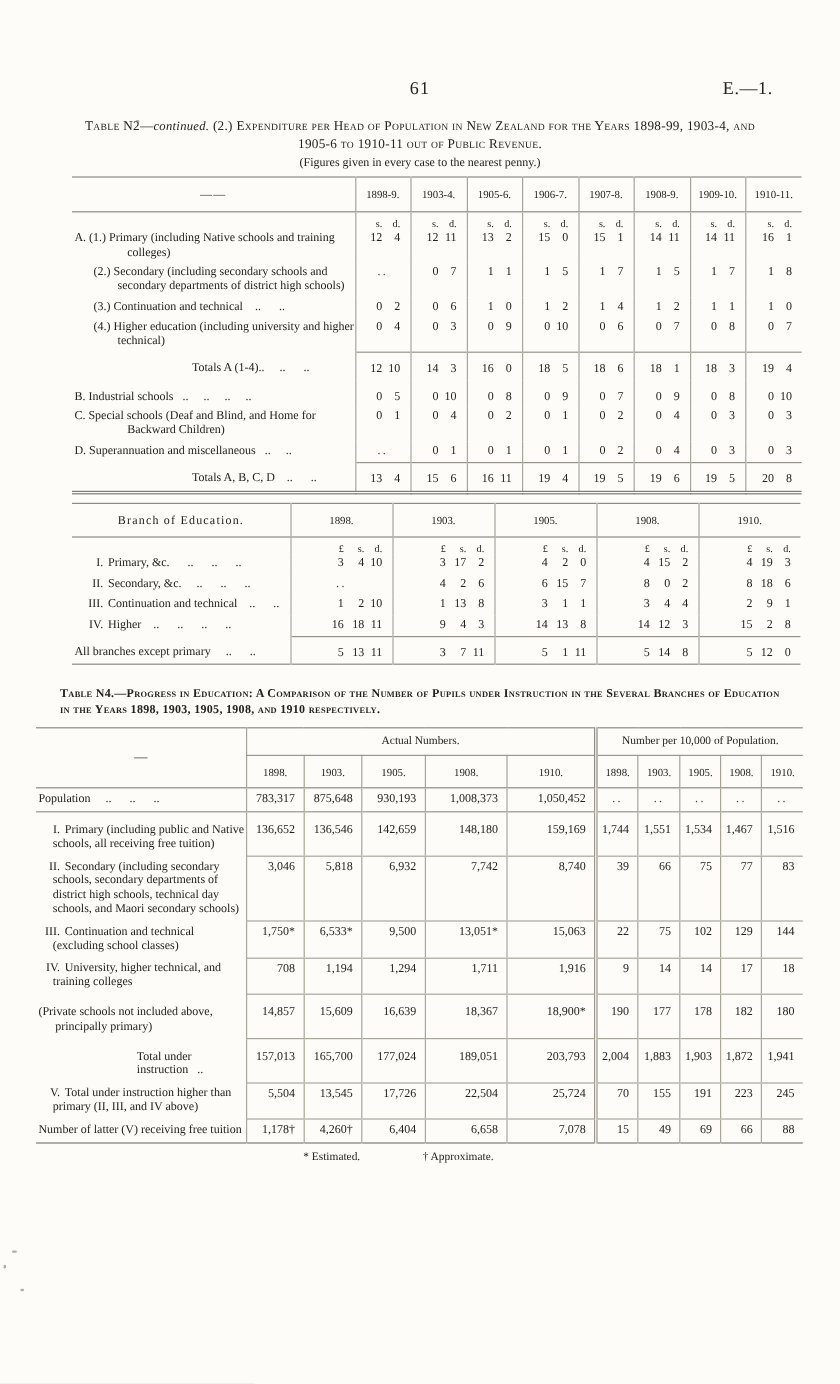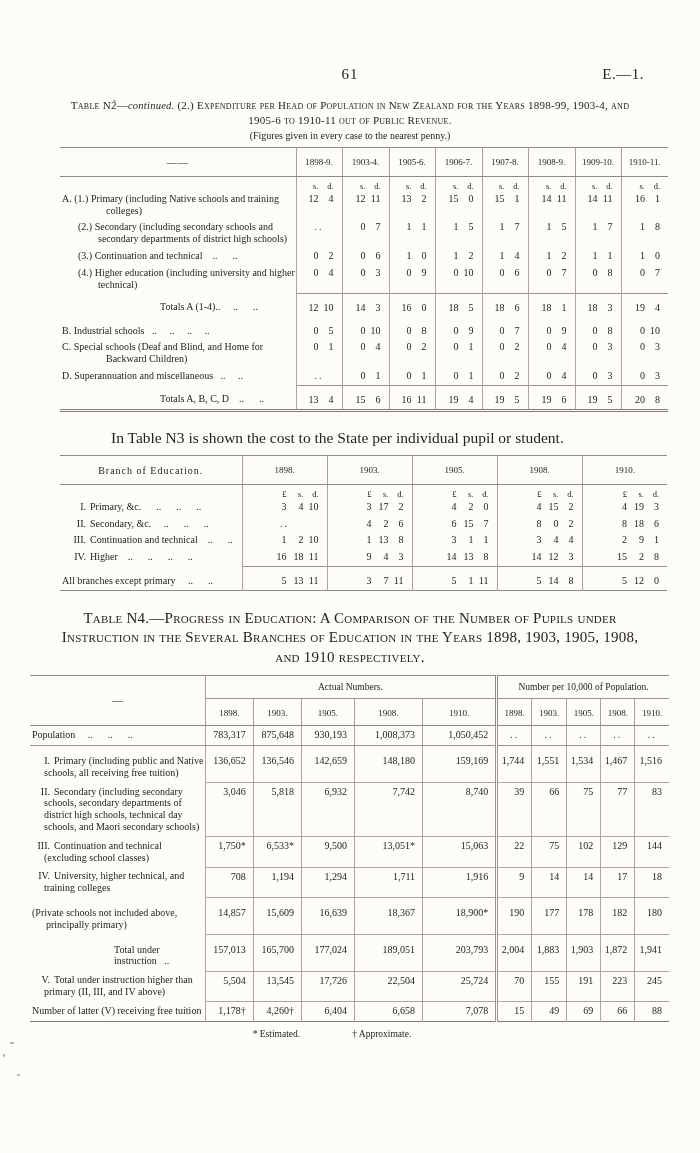--- a/index.html
+++ b/index.html
@@ -42,21 +42,21 @@
 
   
   .cap-n3 { margin:8px 56px 0 60px; font-size:11px; padding-left:22px; text-indent:-22px; }
   #table-n3 { width:607px; margin:7px 0 0 60px; border-top:1px solid #8d8a82; border-bottom:1px solid #8d8a82; }
   #table-n3 .lab-rn { padding-left:20px; text-indent:-14px; }
   #table-n3 .lab-flush { padding-left:2px; }
   .rn { display:inline-block; text-align:right; text-indent:0; margin-right:4px; }
   #table-n3 .rn { width:20px; }
 
   
-  .cap-n4 { margin:18px auto 0; max-width:600px; text-align:center; font-size:15px; }
+  .cap-n4 { margin:18px auto 0; max-width:600px; text-align:left; font-size:10px;font-weight:bold; }
   #table-n4 { width:639px; margin:8px 0 0 30px; border-top:1px solid #8d8a82; border-bottom:1px solid #7e7b73; }
   #table-n4 th.group { font-size:9.5px; text-align:center; padding:6px 0 4px; border-bottom:1px solid #9a968d; border-left:1px solid #a7a39a; }
   #table-n4 th.grp2 { border-left:3px double #8d8a82; }
   #table-n4 td.grp2 { border-left:3px double #9b978d; }
   #table-n4 th.stub-top { border-bottom:1px solid #8d8a82; vertical-align:middle; text-align:center; font-size:11px; }
   #table-n4 td.num { text-align:right; padding-right:7px; }
   #table-n4 td.dots { text-align:center; padding-right:0; }
   #table-n4 tr.rule-full td { border-bottom:1px solid #99958b; }
   #table-n4 tr.rule-num td.num { border-bottom:1px solid #aaa69c; }
   #table-n4 .rn { width:18px; }
@@ -607,21 +607,20 @@
           <td class="num">
             <span class="vals">
               <span class="vp" style="width: 20px;">20</span>
               <span class="vp" style="width: 15px;">8</span>
             </span>
           </td>
         </tr>
       </tbody>
     </table>
 
-  <p class="para one-line">In Table N3 is shown the cost to the State per individual pupil or student.</p>
 
 
   <table id="table-n3">
       <colgroup>
         <col style="width: 182px;">
         <col style="width: 85px;">
         <col style="width: 85px;">
         <col style="width: 85px;">
         <col style="width: 85px;">
         <col style="width: 85px;">

